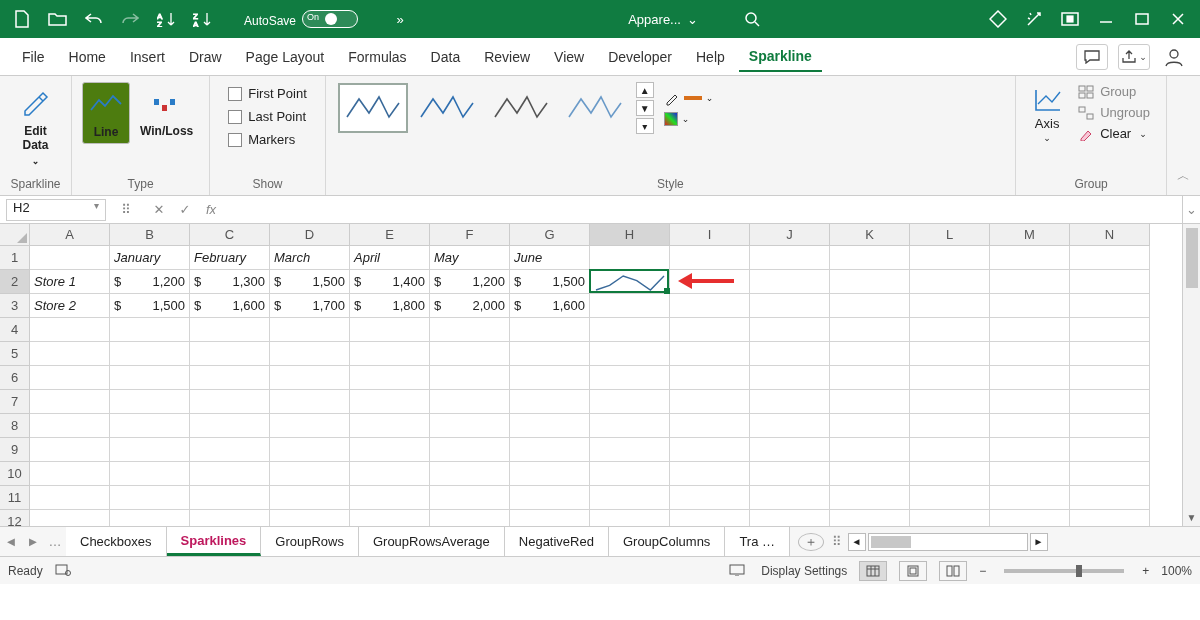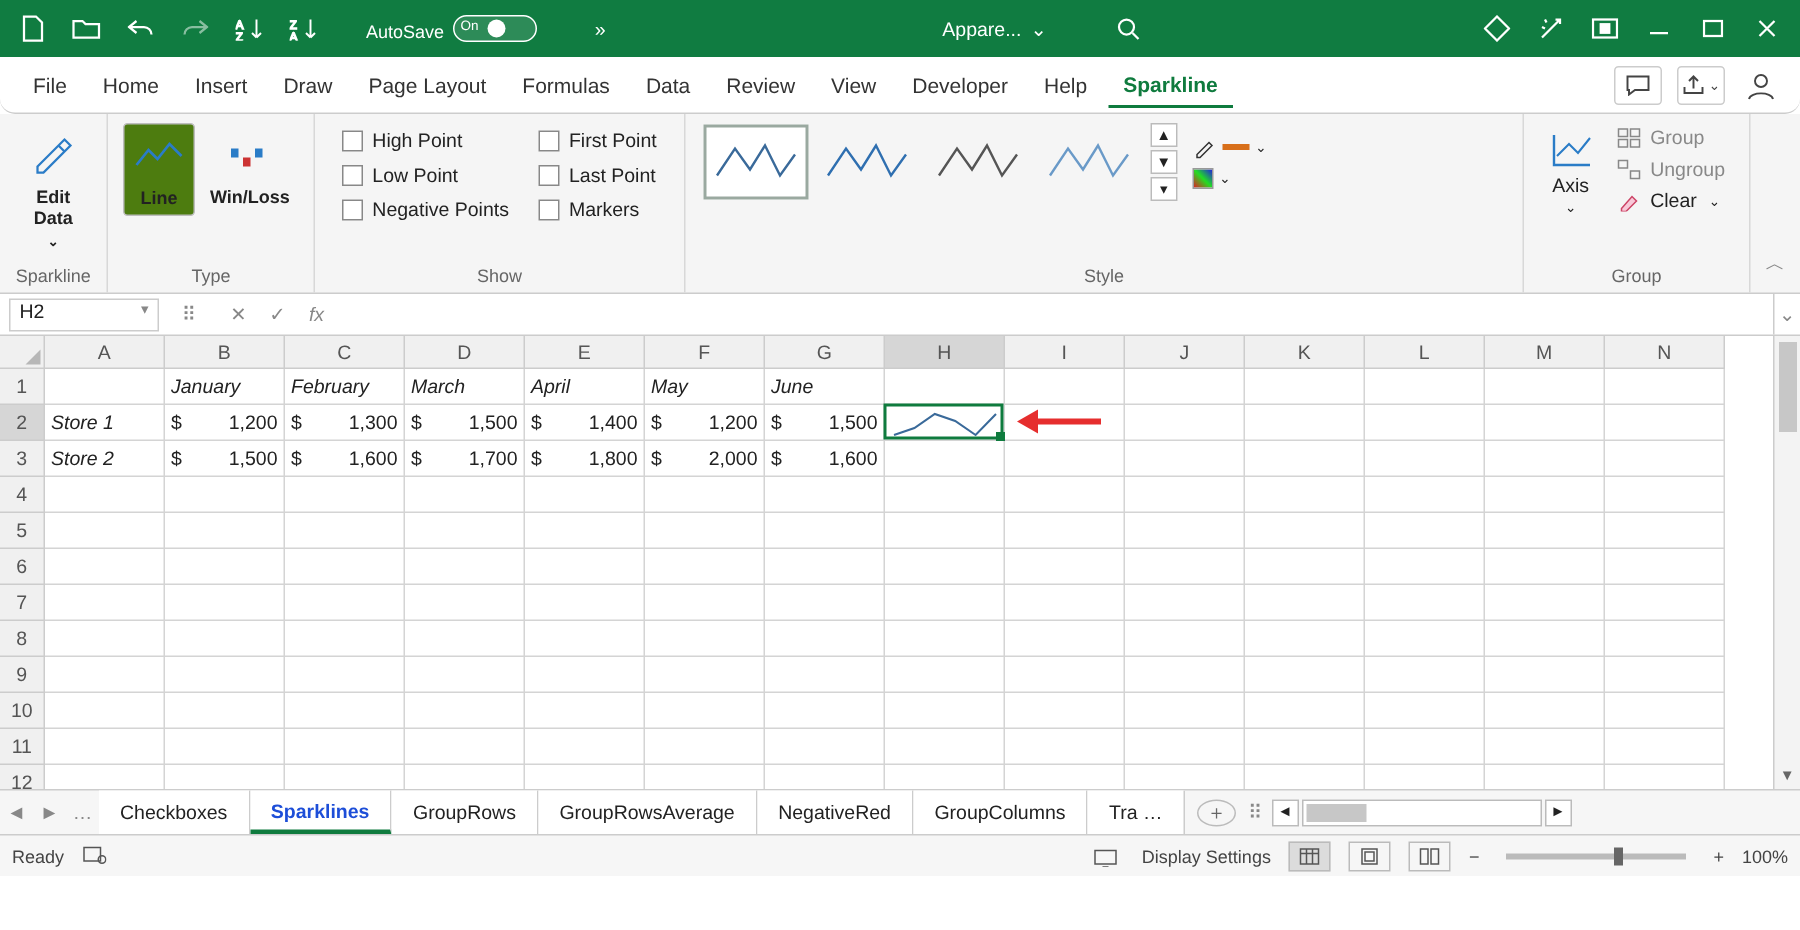--- a/index.html
+++ b/index.html
@@ -9,21 +9,21 @@
   .titlebar { height: 38px; background: #107c41; display: flex; align-items: center; padding: 0 4px; color: #fff; }
   .titlebar .icon-btn { width: 36px; height: 30px; display: flex; align-items: center; justify-content: center; cursor: pointer; }
   .titlebar .icon-btn svg { stroke: #fff; fill: none; }
   .autosave { display: flex; align-items: flex-end; gap: 6px; font-size: 12px; margin: 0 24px; }
   .toggle { width: 56px; height: 18px; border: 1px solid #fff; border-radius: 10px; position: relative; background: rgba(255,255,255,.12); }
   .toggle .knob { width: 12px; height: 12px; background: #fff; border-radius: 50%; position: absolute; top: 2px; left: 22px; }
   .title-center { flex: 1; display: flex; justify-content: center; align-items: center; gap: 6px; }
   .title-center .search { margin-left: 30px; }
   
   
-  .tabs { height: 38px; background: #fff; display: flex; align-items: center; padding: 0 12px; border-bottom: 1px solid #ccc; gap: 4px; border-radius: 10px; }
+  .tabs { height: 38px; background: #fff; display: flex; align-items: center; padding: 0 12px; border-bottom: 1px solid #ccc; gap: 4px; }
   .tab { padding: 6px 10px; font-size: 14px; color: #333; cursor: pointer; }
   .tab.active { color: #0f7b3e; border-bottom: 2px solid #0f7b3e; font-weight: 600; }
   .tabs .right-icons { margin-left: auto; display: flex; gap: 10px; }
   .right-icons .boxbtn { border: 1px solid #ccc; border-radius: 3px; width: 32px; height: 26px; display:flex; align-items:center; justify-content:center; cursor:pointer; }
   
   
   .ribbon { height: 120px; background: #f5f5f5; border-bottom: 1px solid #ccc; display: flex; }
   .rgroup { border-right: 1px solid #d8d8d8; padding: 6px 10px 0 10px; display: flex; flex-direction: column; justify-content: space-between; }
   .rgroup .label { text-align: center; font-size: 12px; color: #666; padding: 4px 0; }
   .rgroup .ctrls { display: flex; gap: 4px; align-items: flex-start; }
@@ -77,21 +77,21 @@
   .arrow-anno .shaft{width:42px;height:4px;background:#e62e2e;}
   .arrow-anno .head{width:0;height:0;border-top:8px solid transparent;border-bottom:8px solid transparent;border-right:14px solid #e62e2e;}
   .vscroll{width:18px;background:#f3f3f3;border-left:1px solid #ccc;display:flex;flex-direction:column;align-items:center;}
   .vscroll .thumb{width:12px;height:60px;background:#c7c7c7;margin-top:4px;}
   .vscroll .vbtn{margin-top:auto;height:18px;display:flex;align-items:center;justify-content:center;font-size:10px;color:#666;width:100%;}
 
   
   .sheetbar{height:30px;border-top:1px solid #ccc;display:flex;align-items:center;background:#f6f6f6;font-size:13px;}
   .sheetbar .navbtn{width:22px;text-align:center;color:#888;cursor:pointer;}
   .sheet-tab{padding:0 14px;height:100%;display:flex;align-items:center;border-right:1px solid #ccc;cursor:pointer;background:#fff;}
-  .sheet-tab.active{border-bottom:3px solid #0f7b3e;color:#1d4ed8;font-weight:600;background:#fff;}
+  .sheet-tab.active{border-bottom:3px solid #0f7b3e;color:#be185d;font-weight:600;background:#fff;}
   .sheetbar .add{width:26px;text-align:center;cursor:pointer;color:#666;border:1px solid #bbb;border-radius:50%;height:18px;line-height:16px;margin:0 8px;}
   .hscroll{flex:1;display:flex;align-items:center;justify-content:flex-start;gap:2px;margin-left:6px;}
   .hscroll .btn{width:18px;height:18px;border:1px solid #bbb;background:#fff;display:flex;align-items:center;justify-content:center;font-size:10px;cursor:pointer;}
   .hscroll .track{flex:0 0 160px;height:18px;border:1px solid #bbb;background:#fff;position:relative;}
   .hscroll .track .th{position:absolute;left:2px;top:2px;height:12px;width:40px;background:#c7c7c7;}
 
   
   .status{height:28px;background:#f6f6f6;border-top:1px solid #ccc;display:flex;align-items:center;font-size:12px;padding:0 8px;gap:12px;color:#444;}
   .status .spacer{flex:1;}
   .status .viewbtn{width:28px;height:20px;border:1px solid #bbb;display:flex;align-items:center;justify-content:center;cursor:pointer;}
@@ -263,34 +263,20 @@
             </svg>
           </div>
         <span>Win/Loss</span>
       </div>
     </div>
     <div class="label">Type</div>
   </div>
 
   <div class="rgroup">
     <div class="ctrls">
-      <div class="checkcol">
-        <label class="checkrow">
-            <span class="box"></span>
-            <span>High Point</span>
-          </label>
-        <label class="checkrow">
-            <span class="box"></span>
-            <span>Low Point</span>
-          </label>
-        <label class="checkrow">
-            <span class="box"></span>
-            <span>Negative Points</span>
-          </label>
-      </div>
       <div class="checkcol">
         <label class="checkrow">
             <span class="box"></span>
             <span>First Point</span>
           </label>
         <label class="checkrow">
             <span class="box"></span>
             <span>Last Point</span>
           </label>
         <label class="checkrow">
@@ -707,21 +693,21 @@
   </div>
 </div>
 
 <div class="status">
   <span>Ready</span>
   <span><svg width="16" height="14">
         <rect x="1" y="3" width="11" height="9" fill="none" stroke="#555"></rect>
         <circle cx="13" cy="11" r="2.5" fill="none" stroke="#555"></circle>
       </svg></span>
   <div class="spacer"></div>
-  <span style="display:flex;align-items:flex-end;gap:16px">
+  <span style="display:flex;align-items:flex-start;gap:16px">
       <svg width="16" height="12">
         <rect x="1" y="1" width="14" height="9" fill="none" stroke="#555"></rect>
         <path d="M6 12h4" stroke="#555"></path>
       </svg>
       <span>Display Settings</span>
     </span>
   <div class="viewbtn active">
       <svg width="14" height="12">
         <rect x="1" y="1" width="12" height="10" fill="none" stroke="#555"></rect>
         <path d="M1 4h12M5 1v10M9 1v10" stroke="#555"></path>

